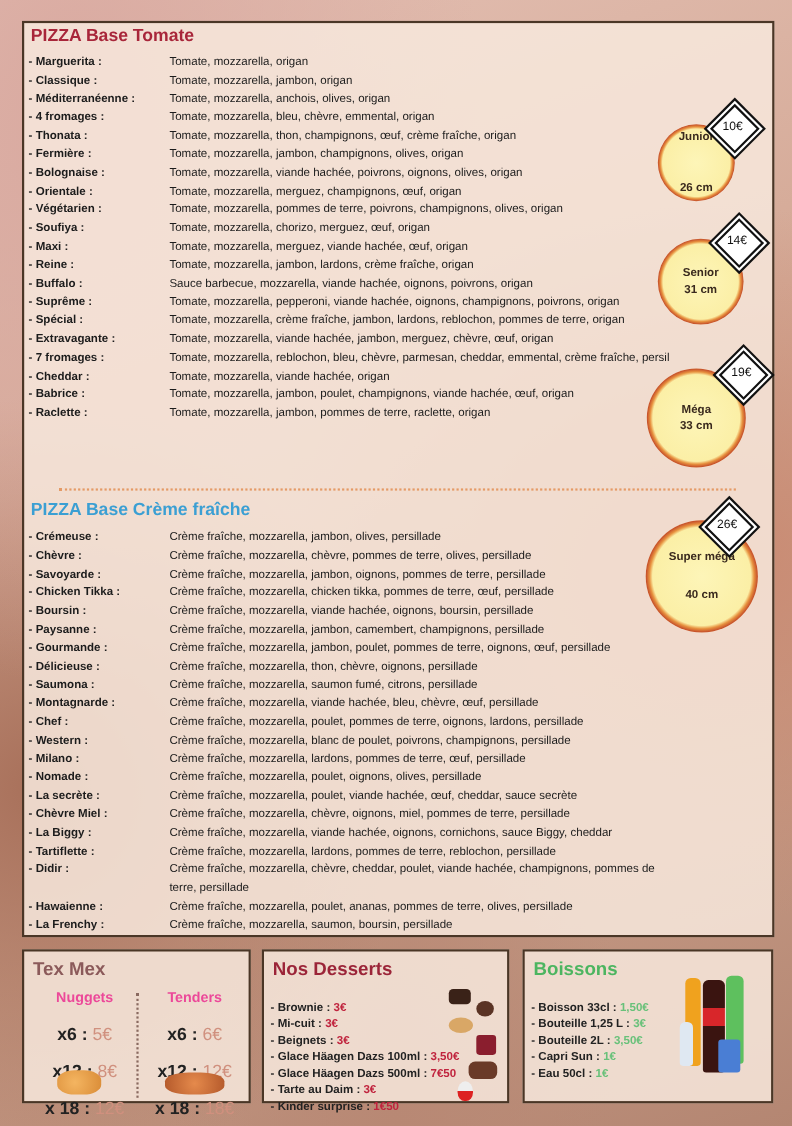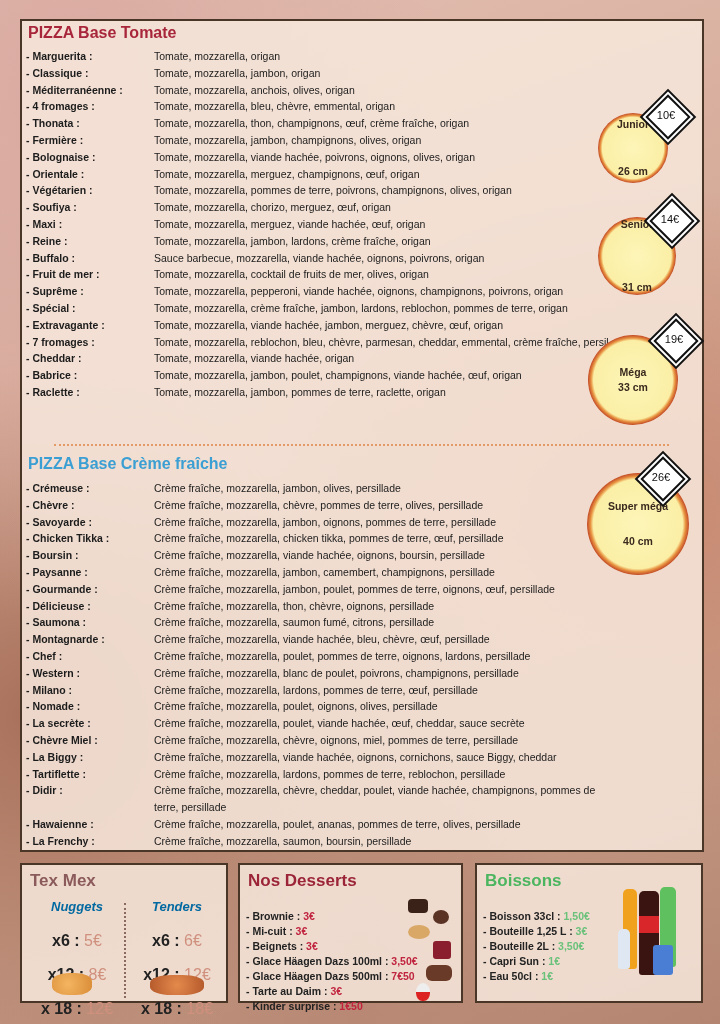--- a/index.html
+++ b/index.html
@@ -51,21 +51,21 @@
   }
   .small-panel { top: 863px; height: 140px; }
   .texmex { left: 20px; width: 208px; }
   .desserts { left: 238px; width: 225px; }
   .boissons { left: 475px; width: 228px; }
   .small-title { position: absolute; left: 8px; top: 6px; font-weight: bold; font-size: 17px; margin: 0; }
   .texmex .small-title { color: #8b5a5a; }
   .desserts .small-title { color: #9b2438; }
   .boissons .small-title { color: #4cb560; }
   .tm-col { position: absolute; top: 34px; width: 90px; text-align: center; }
-  .tm-col-title { font-weight: bold; font-size: 13px; color: #0369a1; margin-bottom: 10px; font-style: italic; }
+  .tm-col-title { font-weight: bold; font-size: 13px; color: #ec4899; margin-bottom: 10px; }
   .tm-row { font-size: 16px; line-height: 15px; font-weight: bold; color: #222; margin-top: 19px; }
   .tm-price { color: #d0907e; font-weight: normal; }
   .tm-divider { position: absolute; left: 102px; top: 38px; height: 95px; border-left: 2px dotted #8a6a60; }
   .food-img { position: absolute; border-radius: 40%; }
   .nuggets-img { left: 30px; top: 108px; width: 40px; height: 22px; background: radial-gradient(circle at 40% 50%, #f4b561, #d98b36); }
   .tenders-img { left: 128px; top: 110px; width: 54px; height: 20px; background: radial-gradient(circle at 50% 50%, #e58a4c, #b3582a); }
   .item-list { position: absolute; left: 6px; top: 44px; margin: 0; padding: 0; list-style: none; font-weight: bold; }
   .item-row { font-size: 10.5px; line-height: 15px; color: #222; white-space: nowrap; }
   .dessert-price { color: #c0243e; }
   .drink-price { color: #69c17a; }
@@ -124,24 +124,20 @@
       </li>
       <li class="menu-item">
         <span class="menu-name">- Reine :</span>
         <span class="menu-desc">Tomate, mozzarella, jambon, lardons, crème fraîche, origan</span>
       </li>
       <li class="menu-item">
         <span class="menu-name">- Buffalo :</span>
         <span class="menu-desc">Sauce barbecue, mozzarella, viande hachée, oignons, poivrons, origan</span>
       </li>
       <li class="menu-item">
-        <span class="menu-name">- Fruit de mer :</span>
-        <span class="menu-desc">Tomate, mozzarella, cocktail de fruits de mer, olives, origan</span>
-      </li>
-      <li class="menu-item">
         <span class="menu-name">- Suprême :</span>
         <span class="menu-desc">Tomate, mozzarella, pepperoni, viande hachée, oignons, champignons, poivrons, origan</span>
       </li>
       <li class="menu-item">
         <span class="menu-name">- Spécial :</span>
         <span class="menu-desc">Tomate, mozzarella, crème fraîche, jambon, lardons, reblochon, pommes de terre, origan</span>
       </li>
       <li class="menu-item">
         <span class="menu-name">- Extravagante :</span>
         <span class="menu-desc">Tomate, mozzarella, viande hachée, jambon, merguez, chèvre, œuf, origan</span>
@@ -257,21 +253,21 @@
   <div class="size-badge" style="left:576px; top:92px;">
     <div class="pizza-circle" style="left:0; top:0; width:70px; height:70px;gap:32px;">
       <span>Junior</span>
       <span>26 cm</span>
     </div>
     <div class="price-diamond" style="left:54px; top:-12px;"></div>
     <div class="price-text" style="left:48px; top:-4px;">10€</div>
   </div>
 
   <div class="size-badge" style="left:576px; top:196px;">
-    <div class="pizza-circle" style="left:0; top:0; width:78px; height:78px;justify-content:space-between;">
+    <div class="pizza-circle" style="left:0; top:0; width:78px; height:78px;">
       <span>Senior</span>
       <span>31 cm</span>
     </div>
     <div class="price-diamond" style="left:58px; top:-12px;"></div>
     <div class="price-text" style="left:52px; top:-4px;">14€</div>
   </div>
 
   <div class="size-badge" style="left:566px; top:314px;">
     <div class="pizza-circle" style="left:0; top:0; width:90px; height:90px;">
       <span>Méga</span>

